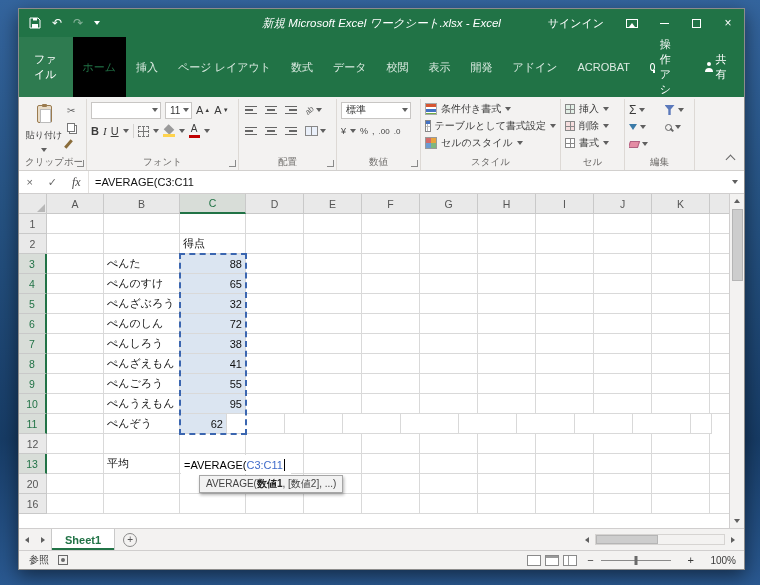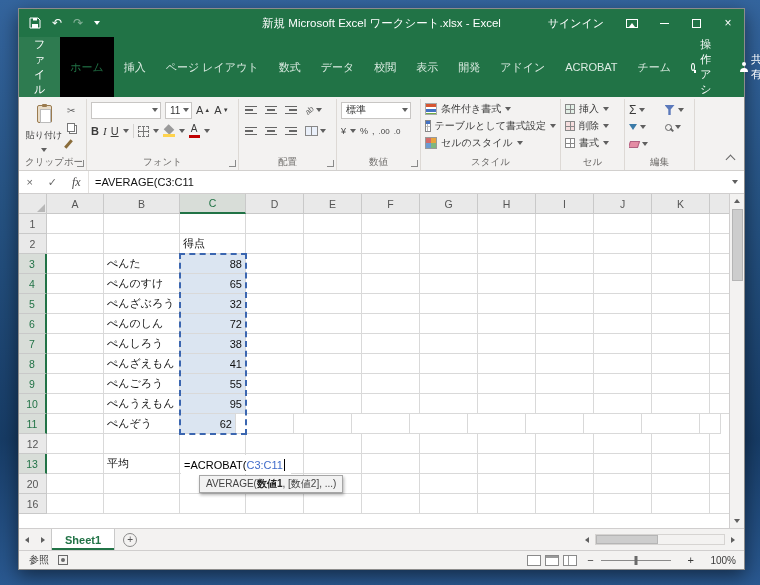--- a/index.html
+++ b/index.html
@@ -6,21 +6,21 @@
 body{width:760px;height:585px;position:relative;overflow:hidden;
   background:linear-gradient(180deg,#34659e 0%,#24507f 40%,#173c66 75%,#2a5991 100%);}
 #desktop{position:absolute;inset:0;}
 #window{position:absolute;left:18px;top:8px;width:727px;height:562px;display:flex;flex-direction:column;
   background:#fff;border:1px solid rgba(0,0,0,.45);box-shadow:0 6px 18px rgba(0,0,0,.5);}
 
 
 #titlebar{flex:0 0 28px;background:#217346;display:flex;align-items:center;color:#fff;position:relative;}
 .qat{display:flex;align-items:center;gap:11px;padding-left:10px;font-size:12px;}
 .qat .dim{opacity:.45;}
-.tb-title{position:absolute;left:50%;transform:translateX(-50%);font-size:11.5px;white-space:nowrap;}
+.tb-title{position:absolute;left:50%;transform:translateX(-50%);font-size:11.5px;white-space:nowrap;font-style:italic;}
 .tb-right{margin-left:auto;display:flex;align-items:center;height:100%;}
 .signin{font-size:11px;padding:0 12px;}
 .winbtn{width:32px;height:100%;display:flex;align-items:center;justify-content:center;font-size:12px;}
 .ribopts{width:12px;height:9px;border:1px solid #fff;display:flex;align-items:flex-end;justify-content:center;}
 .minbar{width:9px;height:1px;background:#fff;display:inline-block;}
 .maxbox{width:9px;height:9px;border:1px solid #fff;display:inline-block;}
 
 
 #tabrow{flex:0 0 26px;background:#217346;display:flex;align-items:stretch;color:#fff;}
 .filetab{padding:0 15px;display:flex;align-items:center;font-size:11px;background:rgba(255,255,255,.06);}
@@ -207,21 +207,20 @@
         <div class="rtab active">ホーム</div>
         <div class="rtab">挿入</div>
         <div class="rtab">ページ レイアウト</div>
         <div class="rtab">数式</div>
         <div class="rtab">データ</div>
         <div class="rtab">校閲</div>
         <div class="rtab">表示</div>
         <div class="rtab">開発</div>
         <div class="rtab">アドイン</div>
         <div class="rtab">ACROBAT</div>
-        <div class="rtab">チーム</div>
       </div>
     <div class="tellme">
       <span class="bulb"></span>
       <span>操作アシ</span>
     </div>
     <div class="share">
       <span class="person"></span>
       <span>共有</span>
     </div>
   </div>
@@ -621,21 +620,21 @@
             <div class="cell" style="width: 58px;"></div>
             <div class="cell" style="width: 58px;"></div>
             <div class="cell" style="width: 58px;"></div>
             <div class="cell" style="width: 58px;"></div>
             <div class="cell" style="width: 21px;"></div>
           </div>
           <div class="grow">
             <div class="rowh sel" style="width: 28px;">11</div>
             <div class="cell" style="width: 57px;"></div>
             <div class="cell" style="width: 76px;">ぺんぞう</div>
-            <div class="cell num selfill" style="width: 56px;">62</div>
+            <div class="cell num selfill" style="width: 47px;">62</div>
             <div class="cell" style="width: 58px;"></div>
             <div class="cell" style="width: 58px;"></div>
             <div class="cell" style="width: 58px;"></div>
             <div class="cell" style="width: 58px;"></div>
             <div class="cell" style="width: 58px;"></div>
             <div class="cell" style="width: 58px;"></div>
             <div class="cell" style="width: 58px;"></div>
             <div class="cell" style="width: 58px;"></div>
             <div class="cell" style="width: 21px;"></div>
           </div>
@@ -697,21 +696,21 @@
             <div class="cell" style="width: 58px;"></div>
             <div class="cell" style="width: 58px;"></div>
             <div class="cell" style="width: 58px;"></div>
             <div class="cell" style="width: 21px;"></div>
           </div>
         </div>
 
       <div id="selbox" style="left: 160px; top: 59px; width: 68px; height: 182px;"></div>
 
       <div id="editcell" style="left: 162px; top: 261px;">
-        <span>=ACROBAT(</span>
+        <span>=AVERAGE(</span>
           <span class="refblue">C3:C11</span>
           <span class="caret"></span>
       </div>
 
       <div id="fntip" style="left: 180px; top: 281px;">
         <span>AVERAGE(</span><b>数値1</b><span>, [数値2], ...)</span>
       </div>
     </div>
 
     <div id="vscroll">

